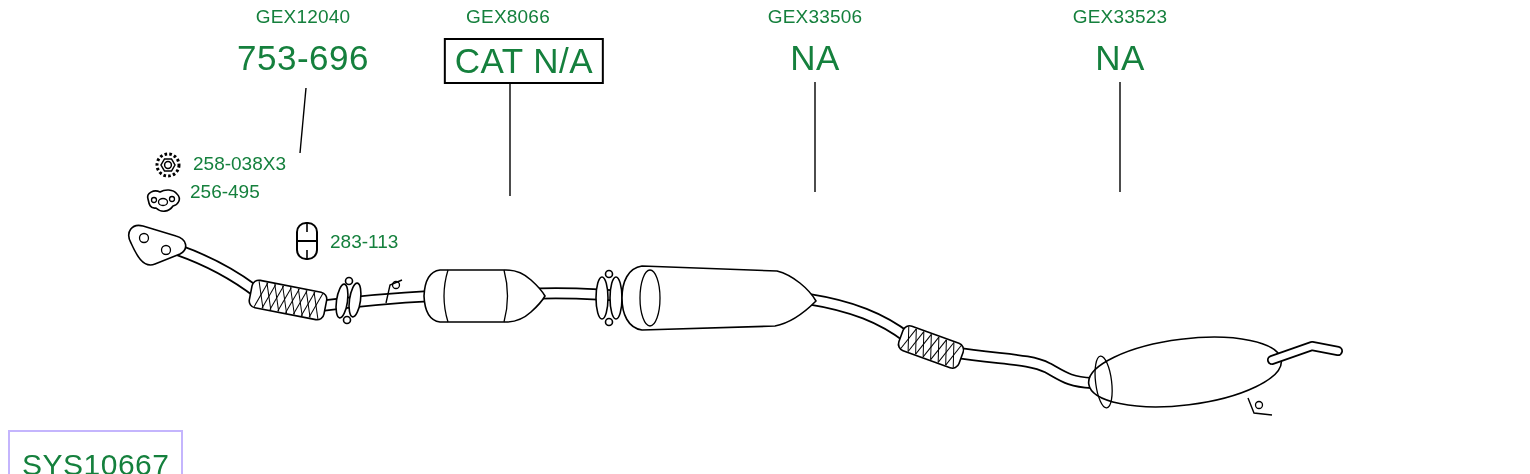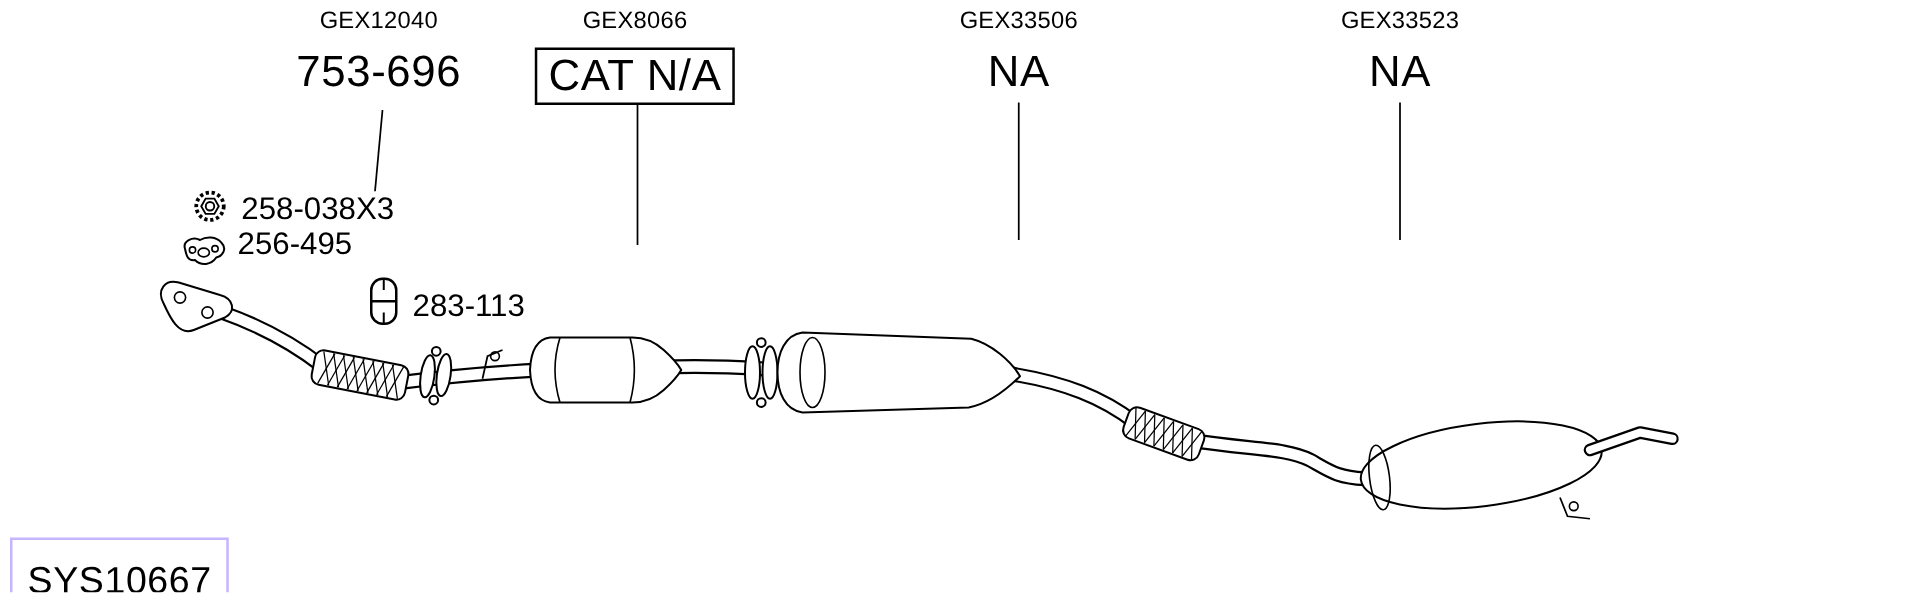--- a/index.html
+++ b/index.html
@@ -1,30 +1,30 @@
 <!DOCTYPE html>
 <html><head>
 <meta charset="utf-8">
 <style>
   html,body{margin:0;padding:0;background:#fff;}
   .stage{
     position:relative;width:1530px;height:474px;background:#ffffff;
-    font-family:"Liberation Sans", sans-serif;color:#000000;overflow:hidden;
+    font-family:"Liberation Sans", sans-serif;color:#15803d;overflow:hidden;
   }
   .col{position:absolute;top:0;width:0;}
   .ref{
     position:absolute;top:6px;left:0;transform:translateX(-50%);
     font-size:19px;white-space:nowrap;letter-spacing:.2px;
   }
   .big{
     position:absolute;top:38px;left:0;transform:translateX(-50%);
     font-size:35px;white-space:nowrap;letter-spacing:.5px;
   }
-  .big.boxed{border:2px solid #000;padding:1px 9px;}
-  .part-label{position:absolute;font-size:25px;white-space:nowrap;}
+  .big.boxed{border:2px solid #000;padding:1px 9px;margin-left:16px;}
+  .part-label{position:absolute;font-size:19px;white-space:nowrap;}
   .sys-box{
     position:absolute;left:8px;top:430px;border:2px solid #c4b5fd;
     padding:16px 12px 4px 12px;font-size:30px;letter-spacing:.5px;
   }
   svg{position:absolute;left:0;top:0;}
   .ln{stroke:#000;stroke-width:1.4;fill:none;}
   .pipe-o{stroke:#000;fill:none;stroke-linecap:round;stroke-linejoin:round;}
   .pipe-i{stroke:#fff;fill:none;stroke-linecap:round;stroke-linejoin:round;}
   .shape{fill:#ffffff;stroke:#000;stroke-width:1.6;stroke-linejoin:round;}
   .seam{fill:none;stroke:#000;stroke-width:1.3;}

